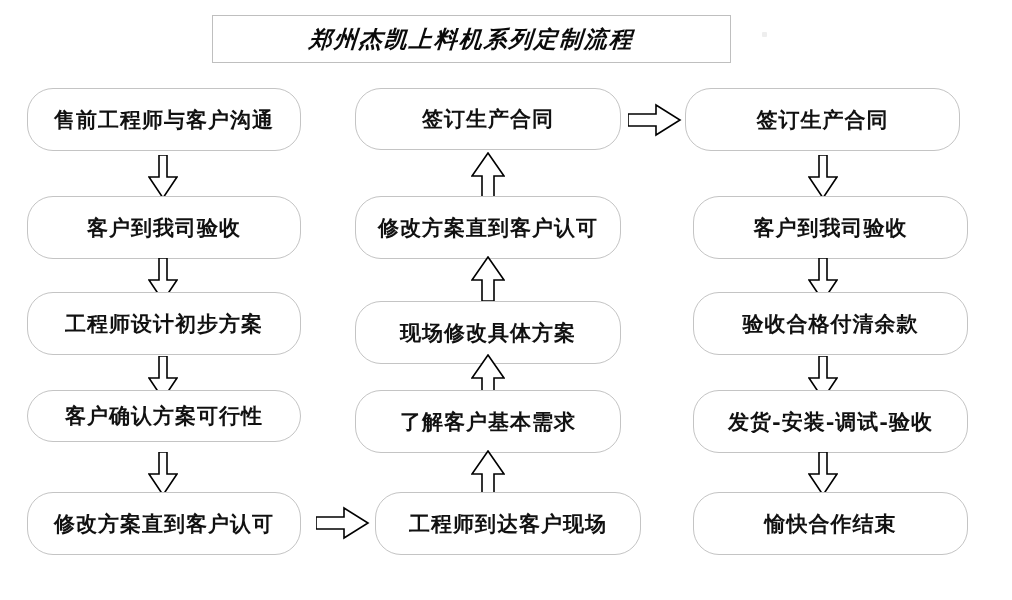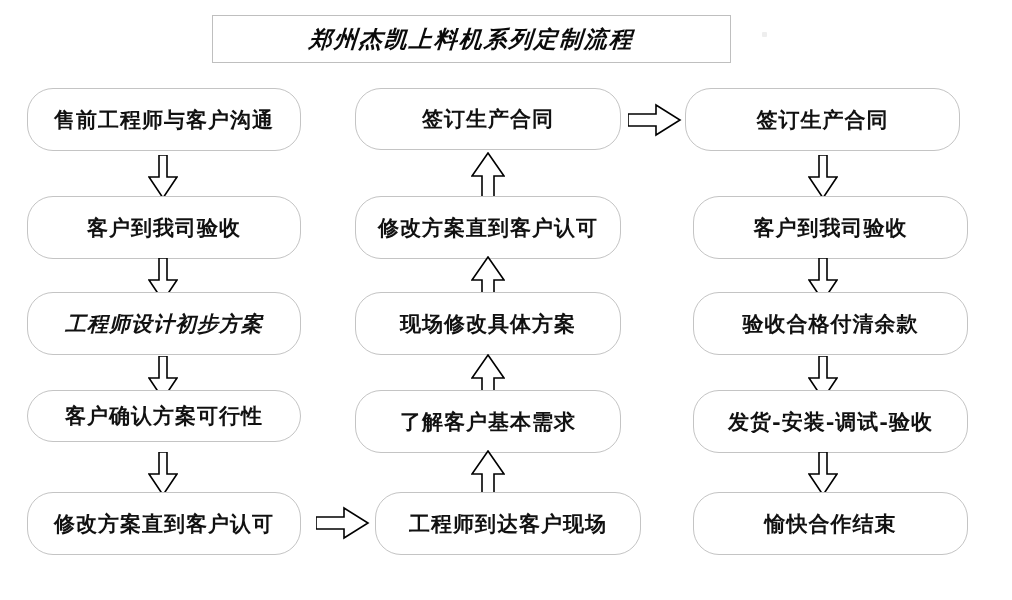--- a/index.html
+++ b/index.html
@@ -96,21 +96,21 @@
 
 <div class="node" style="left:27px; top:196px; width:274px; height:63px;">
   <span class="node-label">客户到我司验收</span>
 </div>
 <div class="arrow" style="left:148px; top:258px;">
   <svg width="30" height="44" viewBox="0 0 30 44">
     <polygon points="11,0 19,0 19,22 29,22 15,43 1,22 11,22" fill="#ffffff" stroke="#000000" stroke-width="1.6"></polygon>
   </svg>
 </div>
 
-<div class="node" style="left:27px; top:292px; width:274px; height:63px;font-style:italic;">
+<div class="node" style="left:27px; top:292px; width:274px; height:63px;">
   <span class="node-label">工程师设计初步方案</span>
 </div>
 <div class="arrow" style="left:148px; top:356px;">
   <svg width="30" height="44" viewBox="0 0 30 44">
     <polygon points="11,0 19,0 19,22 29,22 15,43 1,22 11,22" fill="#ffffff" stroke="#000000" stroke-width="1.6"></polygon>
   </svg>
 </div>
 
 <div class="node" style="left:27px; top:390px; width:274px; height:52px;">
   <span class="node-label">客户确认方案可行性</span>
@@ -142,21 +142,21 @@
 
 <div class="node" style="left:355px; top:196px; width:266px; height:63px;">
   <span class="node-label">修改方案直到客户认可</span>
 </div>
 <div class="arrow" style="left:471px; top:256px;">
   <svg width="34" height="46" viewBox="0 0 34 46">
     <polygon points="17,1 33,24 23,24 23,45 11,45 11,24 1,24" fill="#ffffff" stroke="#000000" stroke-width="1.6"></polygon>
   </svg>
 </div>
 
-<div class="node" style="left:355px; top:292px; width:266px; height:63px;">
+<div class="node" style="left:355px; top:301px; width:266px; height:63px;">
   <span class="node-label">现场修改具体方案</span>
 </div>
 <div class="arrow" style="left:471px; top:354px;">
   <svg width="34" height="46" viewBox="0 0 34 46">
     <polygon points="17,1 33,24 23,24 23,45 11,45 11,24 1,24" fill="#ffffff" stroke="#000000" stroke-width="1.6"></polygon>
   </svg>
 </div>
 
 <div class="node" style="left:355px; top:390px; width:266px; height:63px;">
   <span class="node-label">了解客户基本需求</span>

